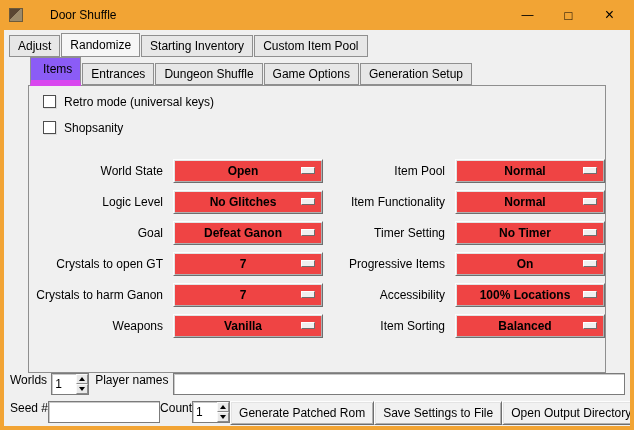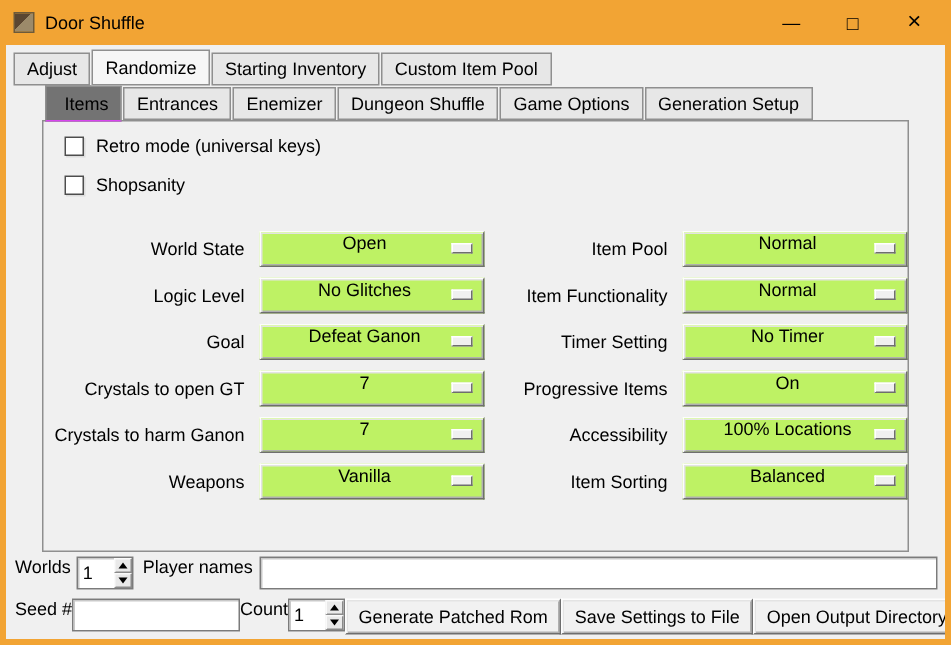--- a/index.html
+++ b/index.html
@@ -14,21 +14,21 @@
   .window {
     width: 634px; height: 430px;
     box-sizing: border-box;
     background: #f2a434;
     padding: 0 4px 4px 4px;
     display: flex; flex-direction: column;
   }
   
   .titlebar {
     height: 30px; flex: 0 0 30px;
-    display: flex; align-items: center;
+    display: flex; align-items: center; gap: 20px;
   }
   .app-icon {
     width: 14px; height: 14px;
     margin: 0 7px 0 5px;
     background: linear-gradient(135deg,#5a4632 0 45%, #9c8a6a 45% 100%);
     border: 1px solid #6d5a3a;
     box-sizing: border-box;
   }
   .title-text { flex: 0 1 auto; }
   .win-controls { margin-left: auto; display: flex; height: 30px; }
@@ -60,35 +60,35 @@
     position: relative;
   }
   .tab.selected {
     background: #f6f6f6;
     padding-top: 4px; padding-bottom: 4px;
     z-index: 3;
   }
   .notebook { margin: 0 24px 0 24px; }
   .inner-tabs { padding-left: 2px; position: relative; z-index: 2; }
   .inner-tabs .tab.selected {
-    background: #737373;
-    border-bottom: 1px solid #d946ef;
+    background: #8b5cf6;
+    border-bottom: 6px solid #d946ef;
     margin-bottom: -1px;
     padding-left: 12px;
   }
   .inner-pane {
     border: 1px solid #8f8f8f;
     background: #f0f0f0;
     height: 288px;
     box-sizing: border-box;
     padding-top: 9px;
   }
   
   .check-row {
-    display: flex; align-items: flex-end;
+    display: flex; align-items: flex-start;
     margin: 0 0 12px 14px;
     cursor: default;
   }
   .checkbox {
     width: 11px; height: 11px;
     background: #ffffff;
     border: 1px solid #4d4d4d;
     box-shadow: 1px 1px 0 #dcdcdc;
     margin-right: 8px;
   }
@@ -99,26 +99,27 @@
     column-gap: 8px;
     row-gap: 7px;
     align-items: center;
     margin-top: 24px;
   }
   .field-label { text-align: right; padding-right: 2px; white-space: nowrap; }
   .optionmenu {
     position: relative;
     height: 24px;
     box-sizing: border-box;
-    background: #bef264;
+    background: #ef4444;
     border: 1px solid;
     border-color: #fdfdfd #6e6e6e #6e6e6e #fdfdfd;
     box-shadow: inset 1px 1px 0 #e3e3e3, inset -1px -1px 0 #b0b0b0;
-    display: flex; align-items: flex-start; justify-content: center;
-    cursor: default;
+    display: flex; align-items: center; justify-content: center;
+    cursor: default;
+    font-weight: bold;
   }
   .om-value { padding-right: 10px; }
   .om-indicator {
     position: absolute;
     right: 7px; top: 50%; margin-top: -4px;
     width: 14px; height: 7px;
     box-sizing: border-box;
     background: #f0f0f0;
     border: 1px solid;
     border-color: #ffffff #6e6e6e #6e6e6e #ffffff;
@@ -197,21 +198,20 @@
       <div class="tab">Adjust</div>
       <div class="tab selected">Randomize</div>
       <div class="tab">Starting Inventory</div>
       <div class="tab">Custom Item Pool</div>
     </div>
 
     <div class="notebook">
       <div class="tabrow inner-tabs">
         <div class="tab selected">Items</div>
         <div class="tab">Entrances</div>
-        <div class="tab">Enemizer</div>
         <div class="tab">Dungeon Shuffle</div>
         <div class="tab">Game Options</div>
         <div class="tab">Generation Setup</div>
       </div>
 
       <div class="inner-pane">
 
         <div class="check-row">
           <span class="checkbox"></span>
           <span>Retro mode (universal keys)</span>

